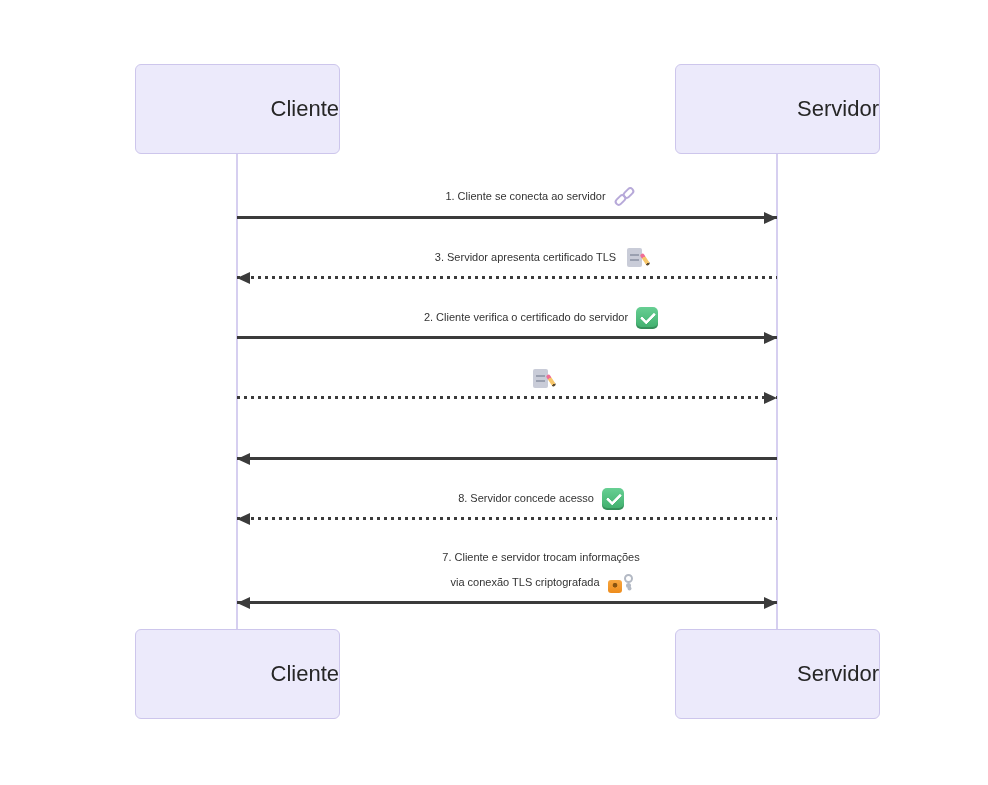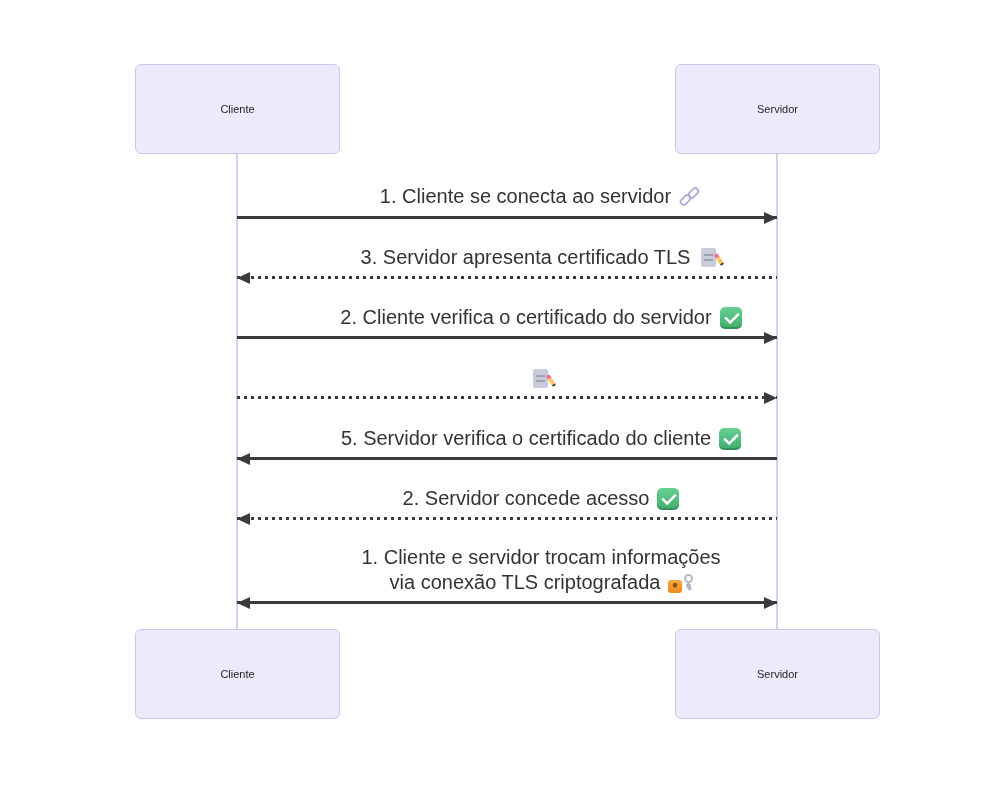--- a/index.html
+++ b/index.html
@@ -3,22 +3,22 @@
 <meta charset="utf-8">
 <style>
   html,body{margin:0;padding:0;background:#ffffff;}
   body{font-family:"Liberation Sans","DejaVu Sans",sans-serif;}
   .canvas{position:relative;width:988px;height:785px;background:#ffffff;overflow:hidden;}
 
   
   .actor{
     position:absolute;width:205px;height:90px;
     background:#ECEAFB;border:1.5px solid #CDC6EC;border-radius:6px;
-    display:flex;align-items:center;justify-content:center;
-    font-size:11px;color:#262626;box-sizing:border-box;
+    display:flex;align-items:center;justify-content:flex-end;
+    font-size:22px;color:#262626;box-sizing:border-box;
   }
 
   
   .lifeline{position:absolute;top:154px;height:476px;width:2px;background:#D6CFF0;}
 
   
   .msg-line{position:absolute;left:237px;width:540px;height:3px;background:#3b3b3b;}
   .msg-line[data-line="dashed"]{
     background:repeating-linear-gradient(90deg,#3b3b3b 0,#3b3b3b 3px,transparent 3px,transparent 7px);
   }
@@ -26,21 +26,21 @@
     border-top:6px solid transparent;border-bottom:6px solid transparent;}
   .msg-line[data-arrow="right"]::after,.msg-line[data-arrow="both"]::after{
     display:block;right:0;border-left:13px solid #3b3b3b;}
   .msg-line[data-arrow="left"]::before,.msg-line[data-arrow="both"]::before{
     display:block;left:0;border-right:13px solid #3b3b3b;}
 
   
   .msg-label{
     position:absolute;left:237px;width:608px;transform:translateY(-100%);
     display:flex;align-items:center;justify-content:center;gap:8px;
-    font-size:20px;color:#333333;line-height:25px;white-space:nowrap;
+    font-size:11px;color:#333333;line-height:25px;white-space:nowrap;
   }
   .msg-label.two-line{flex-direction:column;gap:0;}
   .msg-label .row2{display:flex;align-items:center;justify-content:space-between;gap:8px;}
 
   
   .icon{position:relative;display:inline-block;width:23px;height:22px;flex:0 0 auto;}
 
   
   .icon[data-icon="link-icon"]::before,
   .icon[data-icon="link-icon"]::after{
@@ -112,34 +112,30 @@
     <span>2. Cliente verifica o certificado do servidor</span>
     <span class="icon" data-icon="check-icon"></span>
   </div>
   <div class="msg-line" style="top:336px" data-line="solid" data-arrow="right"></div>
 
   <div class="msg-label" style="top:390px">
     <span class="icon" data-icon="certificate-icon"></span>
   </div>
   <div class="msg-line" style="top:396px" data-line="dashed" data-arrow="right"></div>
 
-  <div class="msg-label" style="top:451px">
-    <span>5. Servidor verifica o certificado do cliente</span>
-    <span class="icon" data-icon="check-icon"></span>
-  </div>
   <div class="msg-line" style="top:457px" data-line="solid" data-arrow="left"></div>
 
   <div class="msg-label" style="top:511px">
-    <span>2. Servidor concede acesso</span>
+    <span>8. Servidor concede acesso</span>
     <span class="icon" data-icon="check-icon"></span>
   </div>
   <div class="msg-line" style="top:517px" data-line="dashed" data-arrow="left"></div>
 
   <div class="msg-label two-line" style="top:595px">
-    <span>1. Cliente e servidor trocam informações</span>
+    <span>7. Cliente e servidor trocam informações</span>
     <span class="row2">
       <span>via conexão TLS criptografada</span>
       <span class="icon" data-icon="lock-with-key-icon"></span>
     </span>
   </div>
   <div class="msg-line" style="top:601px" data-line="solid" data-arrow="both"></div>
 
   <div class="actor" style="left:135px;top:629px">
     <span>Cliente</span>
   </div>

